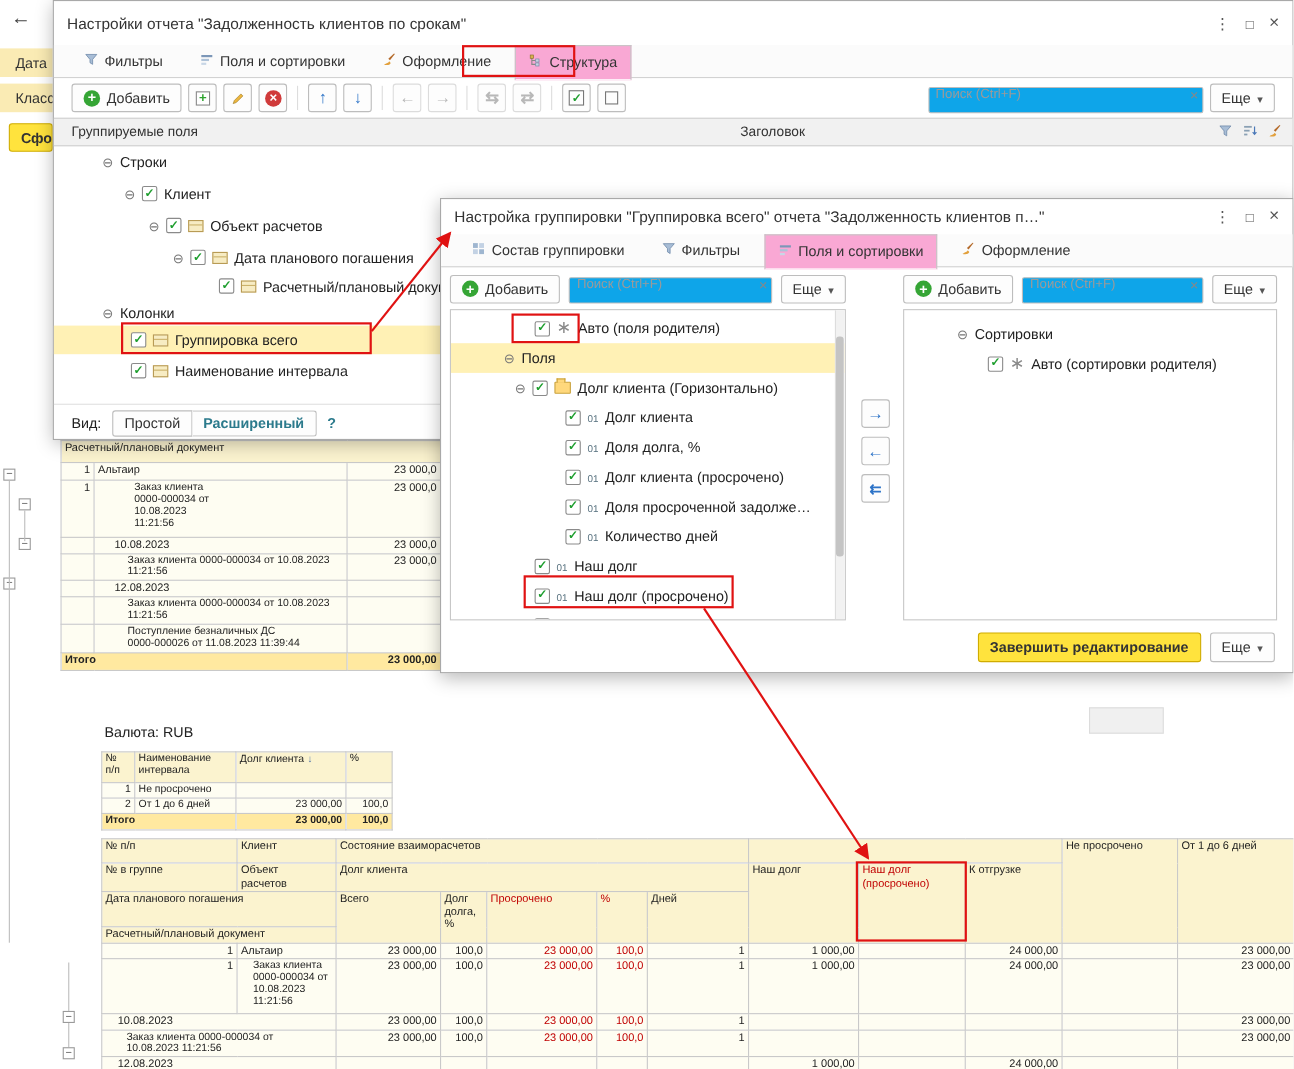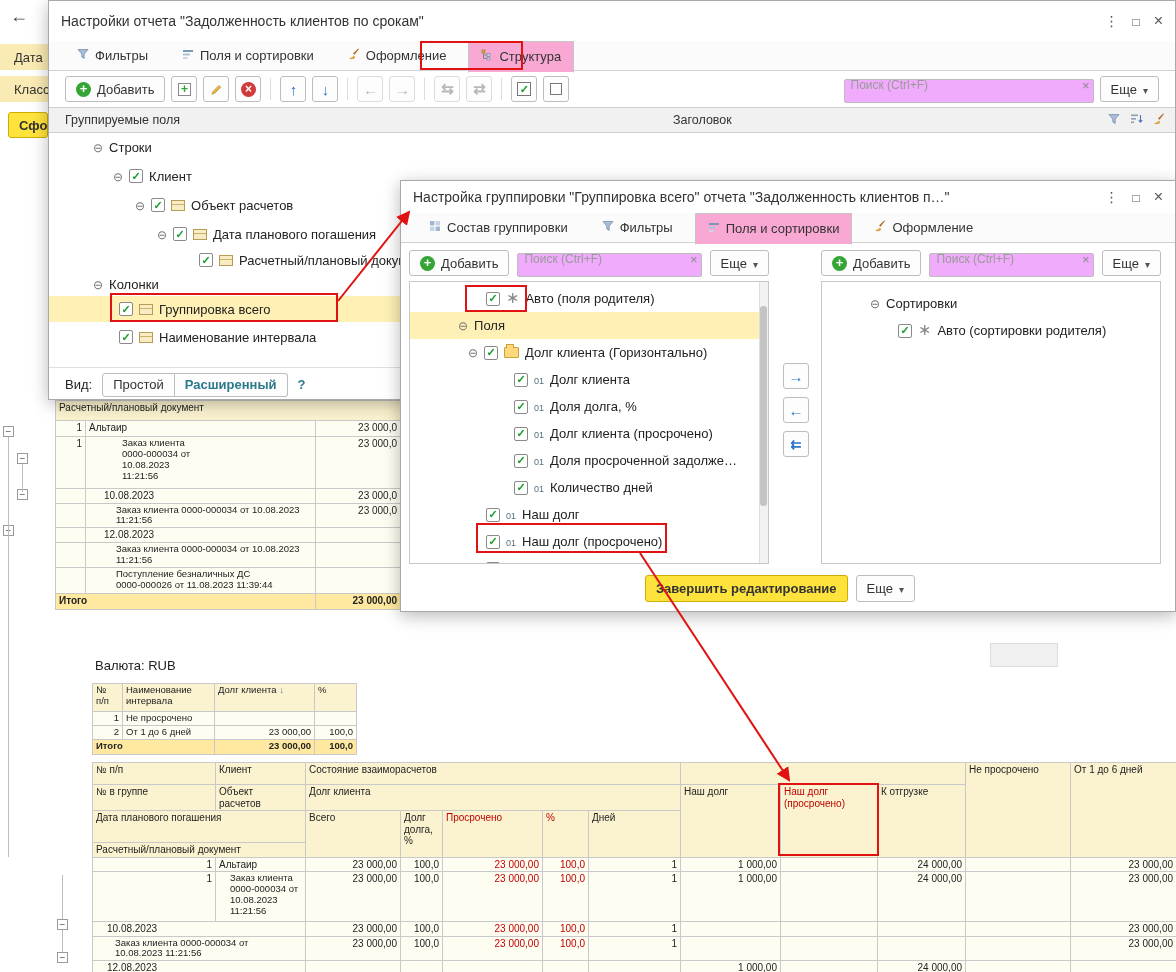--- a/index.html
+++ b/index.html
@@ -10,21 +10,21 @@
   
   .btn{display:inline-flex;align-items:center;gap:6px;height:26px;padding:0 10px;
        background:#FDFDFD;border:1px solid #BDBDBD;border-radius:3px;font-size:13px;color:#333;box-sizing:border-box;}
   .btn-yellow{background:#FFE33D;border-color:#D0AC00;font-weight:bold;}
   .ibtn{width:26px;height:26px;display:inline-flex;align-items:center;justify-content:center;
         background:#FDFDFD;border:1px solid #BDBDBD;border-radius:3px;font-size:14px;box-sizing:border-box;}
   .ibtn.dis{color:#BCBCBC;border-color:#DCDCDC;}
   .sep{width:1px;height:22px;background:#DDD;margin:0 3px;}
   .searchwrap{position:relative;display:inline-block;}
   .search{height:24px;border:1px solid #BDBDBD;border-radius:2px;font-size:12px;
-          padding:0 18px 12px 6px;color:#333;box-sizing:border-box;background:#f0abfc;font-family:"Liberation Sans",sans-serif;}
+          padding:0 18px 12px 6px;color:#333;box-sizing:border-box;background:#0ea5e9;font-family:"Liberation Sans",sans-serif;}
   .search::placeholder{color:#9A9A9A;}
   .clr{position:absolute;right:4px;top:3px;color:#888;font-size:13px;cursor:default;}
   .clr::after{content:"×";}
   .car::after{content:"▾";font-size:10px;color:#555;}
   .wi{color:#555;font-size:14px;cursor:default;}
   .wi-menu::after{content:"⋮";}
   .wi-max::after{content:"□";font-size:12px;}
   .wi-close::after{content:"×";font-size:16px;}
 
   
@@ -665,21 +665,21 @@
         <span class="exp"></span>
         <span class="tlbl">Сортировки</span>
       </div>
       <div class="lrow" style="padding-left:76px;text-align:right;">
         <span class="cb"></span>
         <span class="ast"></span>
         <span class="tlbl">Авто (сортировки родителя)</span>
       </div>
     </div>
 
-    <div class="ab" style="left:0;right:16px;top:394px;display:flex;justify-content:center;gap:8px;">
+    <div class="ab" style="left:0;right:16px;top:394px;display:flex;justify-content:flex-end;gap:8px;">
       <span class="btn btn-yellow" style="height:27px;">
           <span>Завершить редактирование</span>
         </span>
       <span class="btn" style="height:27px;">
           <span>Еще</span>
           <span class="car"></span>
         </span>
     </div>
   </div>
 

